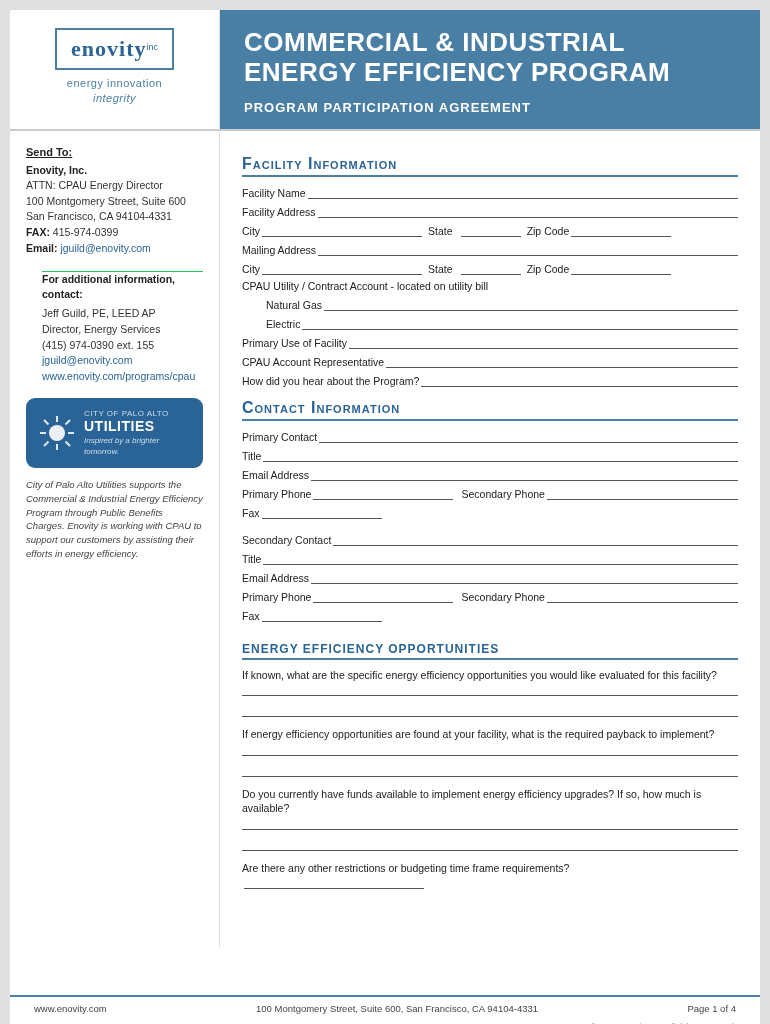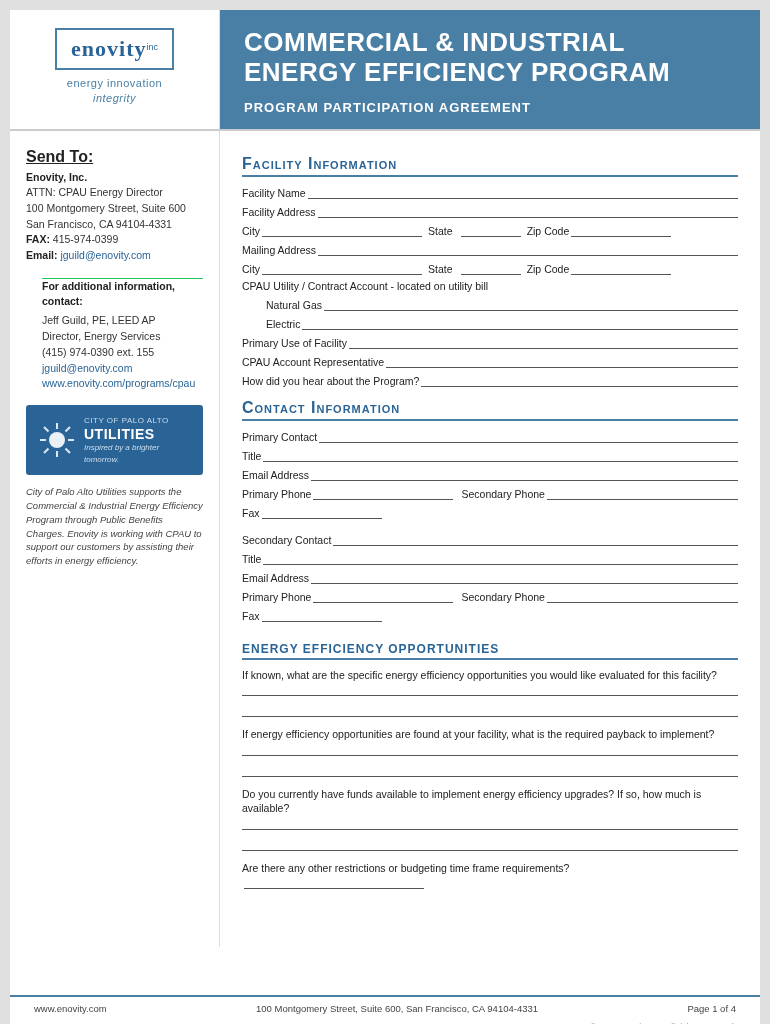--- a/index.html
+++ b/index.html
@@ -105,21 +105,21 @@
       background: #fff;
       font-size: 10.5px;
       color: #333;
       line-height: 1.45;
     }
     .sidebar-section {
       margin-bottom: 14px;
     }
     .sidebar-label {
       font-weight: bold;
-      font-size: 16px;
+      font-size: 11px;
       text-decoration: underline;
       margin-bottom: 2px;
       color: #222;
     }
     .sidebar-bold {
       font-weight: bold;
       font-size: 10.5px;
       color: #222;
     }
     .sidebar-text {
@@ -137,21 +137,21 @@
       margin-left: 16px;
     }
     .sidebar-contact-label {
       font-weight: bold;
       font-size: 10.5px;
       color: #222;
       margin-bottom: 4px;
     }
     .city-banner {
       background: #2a6496;
-      border-radius: 3px;
+      border-radius: 9px;
       padding: 10px 12px;
       margin: 10px 0 10px 0;
       display: flex;
       align-items: center;
       gap: 8px;
     }
     .city-logo-icon {
       width: 38px;
       height: 38px;
       flex-shrink: 0;

